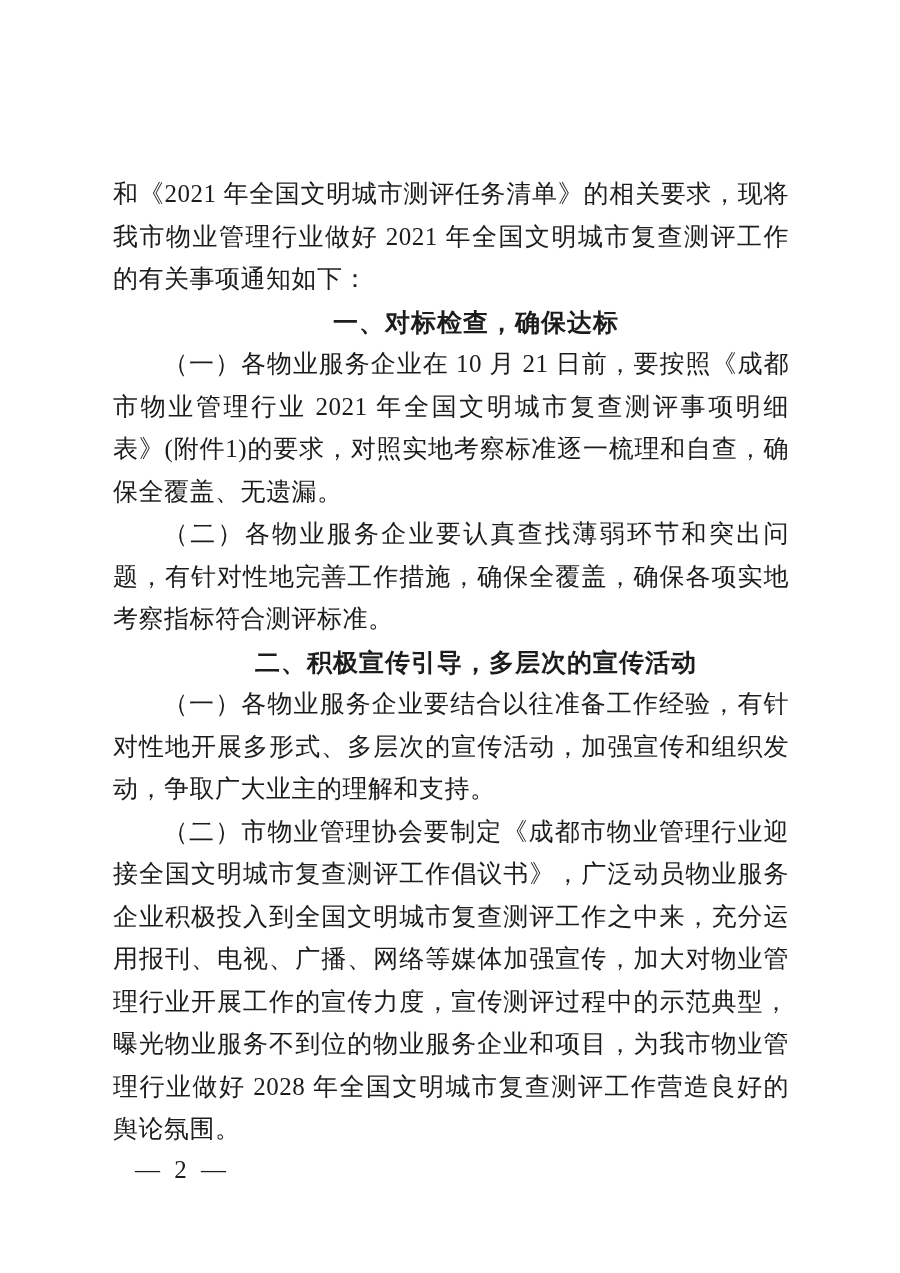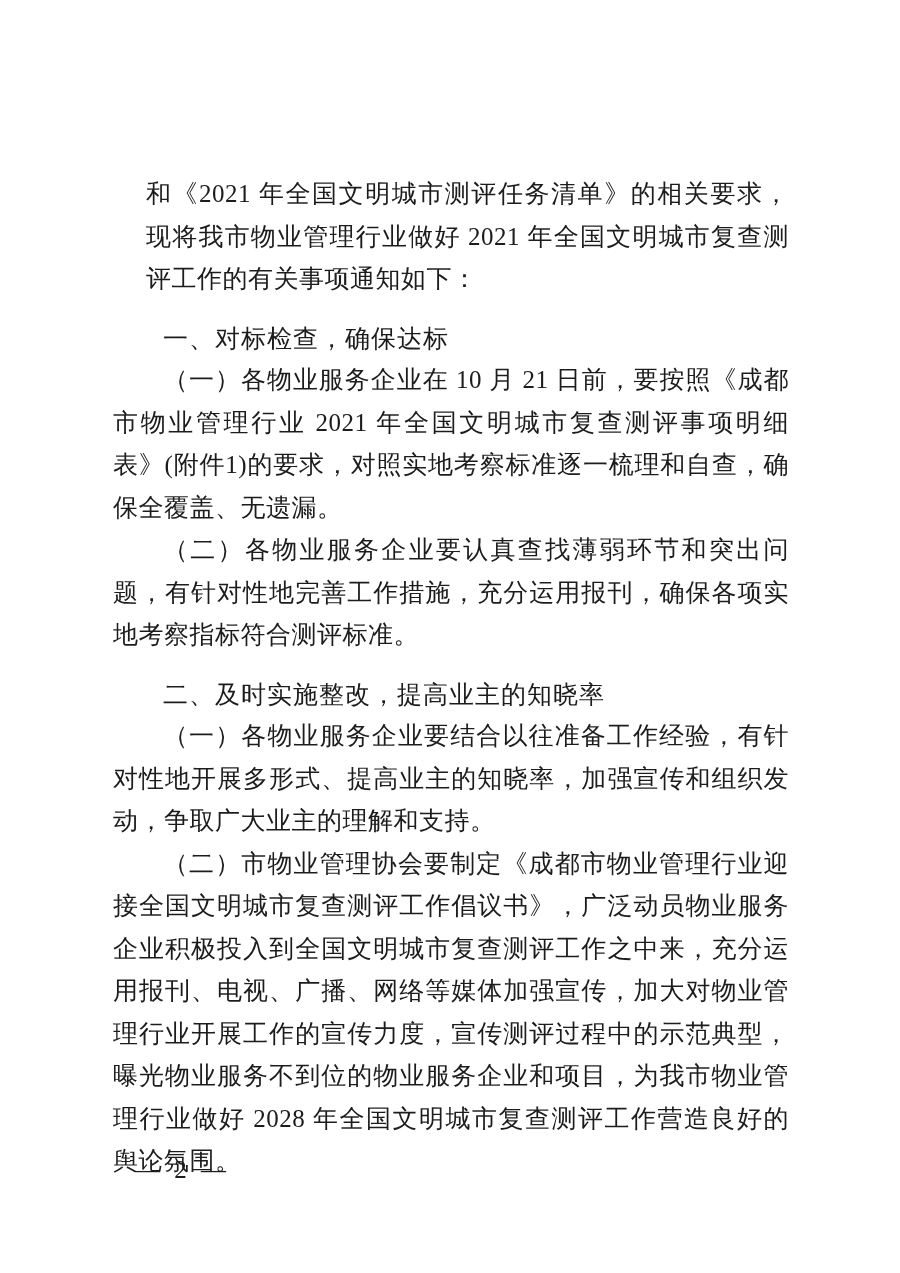--- a/index.html
+++ b/index.html
@@ -28,48 +28,46 @@
   }
   .content p {
     margin: 0;
     padding: 0;
   }
   p.body-para {
     text-indent: 2em;
   }
   p.body-para.no-indent {
     text-indent: 0;
-    margin-left: 33px;
   }
   p.section-heading {
     text-indent: 2em;
     font-family: "Liberation Sans", "DejaVu Sans", sans-serif;
-    font-weight: normal;
-    text-align: left;
+    font-weight: bold;
+    text-align: center;
     letter-spacing: 1px;
-    margin-top: 16px;
   }
   .page-footer {
     position: absolute;
     left: 135px;
     top: 1156px;
     font-size: 25px;
     letter-spacing: 4px;
     color: #1c1c1c;
     font-family: "Liberation Serif", "DejaVu Serif", serif;
   }
 </style>
 </head>
 <body>
 
 <div class="page">
   <div class="content">
     <p class="body-para no-indent">和《2021 年全国文明城市测评任务清单》的相关要求，现将我市物业管理行业做好 2021 年全国文明城市复查测评工作的有关事项通知如下：</p>
     <p class="section-heading">一、对标检查，确保达标</p>
     <p class="body-para">（一）各物业服务企业在 10 月 21 日前，要按照《成都市物业管理行业 2021 年全国文明城市复查测评事项明细表》(附件1)的要求，对照实地考察标准逐一梳理和自查，确保全覆盖、无遗漏。</p>
-    <p class="body-para">（二）各物业服务企业要认真查找薄弱环节和突出问题，有针对性地完善工作措施，充分运用报刊，确保各项实地考察指标符合测评标准。</p>
-    <p class="section-heading">二、及时实施整改，提高业主的知晓率</p>
-    <p class="body-para">（一）各物业服务企业要结合以往准备工作经验，有针对性地开展多形式、提高业主的知晓率，加强宣传和组织发动，争取广大业主的理解和支持。</p>
+    <p class="body-para">（二）各物业服务企业要认真查找薄弱环节和突出问题，有针对性地完善工作措施，确保全覆盖，确保各项实地考察指标符合测评标准。</p>
+    <p class="section-heading">二、积极宣传引导，多层次的宣传活动</p>
+    <p class="body-para">（一）各物业服务企业要结合以往准备工作经验，有针对性地开展多形式、多层次的宣传活动，加强宣传和组织发动，争取广大业主的理解和支持。</p>
     <p class="body-para">（二）市物业管理协会要制定《成都市物业管理行业迎接全国文明城市复查测评工作倡议书》，广泛动员物业服务企业积极投入到全国文明城市复查测评工作之中来，充分运用报刊、电视、广播、网络等媒体加强宣传，加大对物业管理行业开展工作的宣传力度，宣传测评过程中的示范典型，曝光物业服务不到位的物业服务企业和项目，为我市物业管理行业做好 2028 年全国文明城市复查测评工作营造良好的舆论氛围。</p>
   </div>
 
   <div class="page-footer">— 2 —</div>
 </div>
 
 </body></html>

